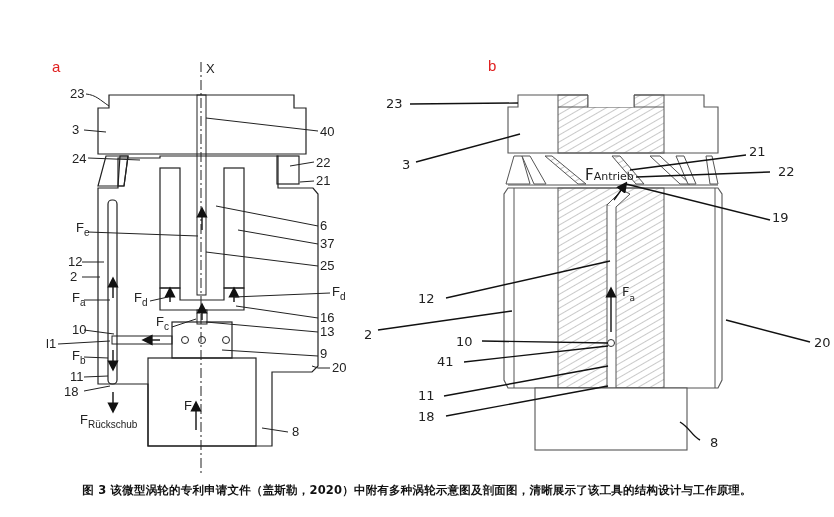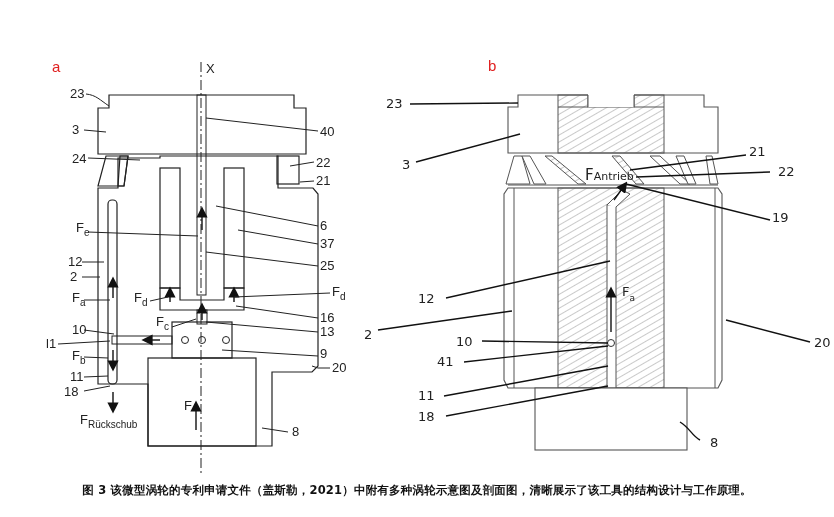--- a/index.html
+++ b/index.html
@@ -203,13 +203,13 @@
     <text class="lblb" x="622" y="296"><tspan font-size="13">F</tspan><tspan dy="5" font-size="9">a</tspan></text>
     <text class="lblb" x="456" y="346">10</text>
     <text class="lblb" x="437" y="366">41</text>
     <text class="lblb" x="814" y="347">20</text>
     <text class="lblb" x="418" y="400">11</text>
     <text class="lblb" x="418" y="421">18</text>
     <text class="lblb" x="710" y="447">8</text>
   </g>
 </svg>
 
-<div class="caption">图 3 该微型涡轮的专利申请文件（盖斯勒，2021）中附有多种涡轮示意图及剖面图，清晰展示了该工具的结构设计与工作原理。</div>
+<div class="caption">图 3 该微型涡轮的专利申请文件（盖斯勒，2020）中附有多种涡轮示意图及剖面图，清晰展示了该工具的结构设计与工作原理。</div>
 
 </body></html>

